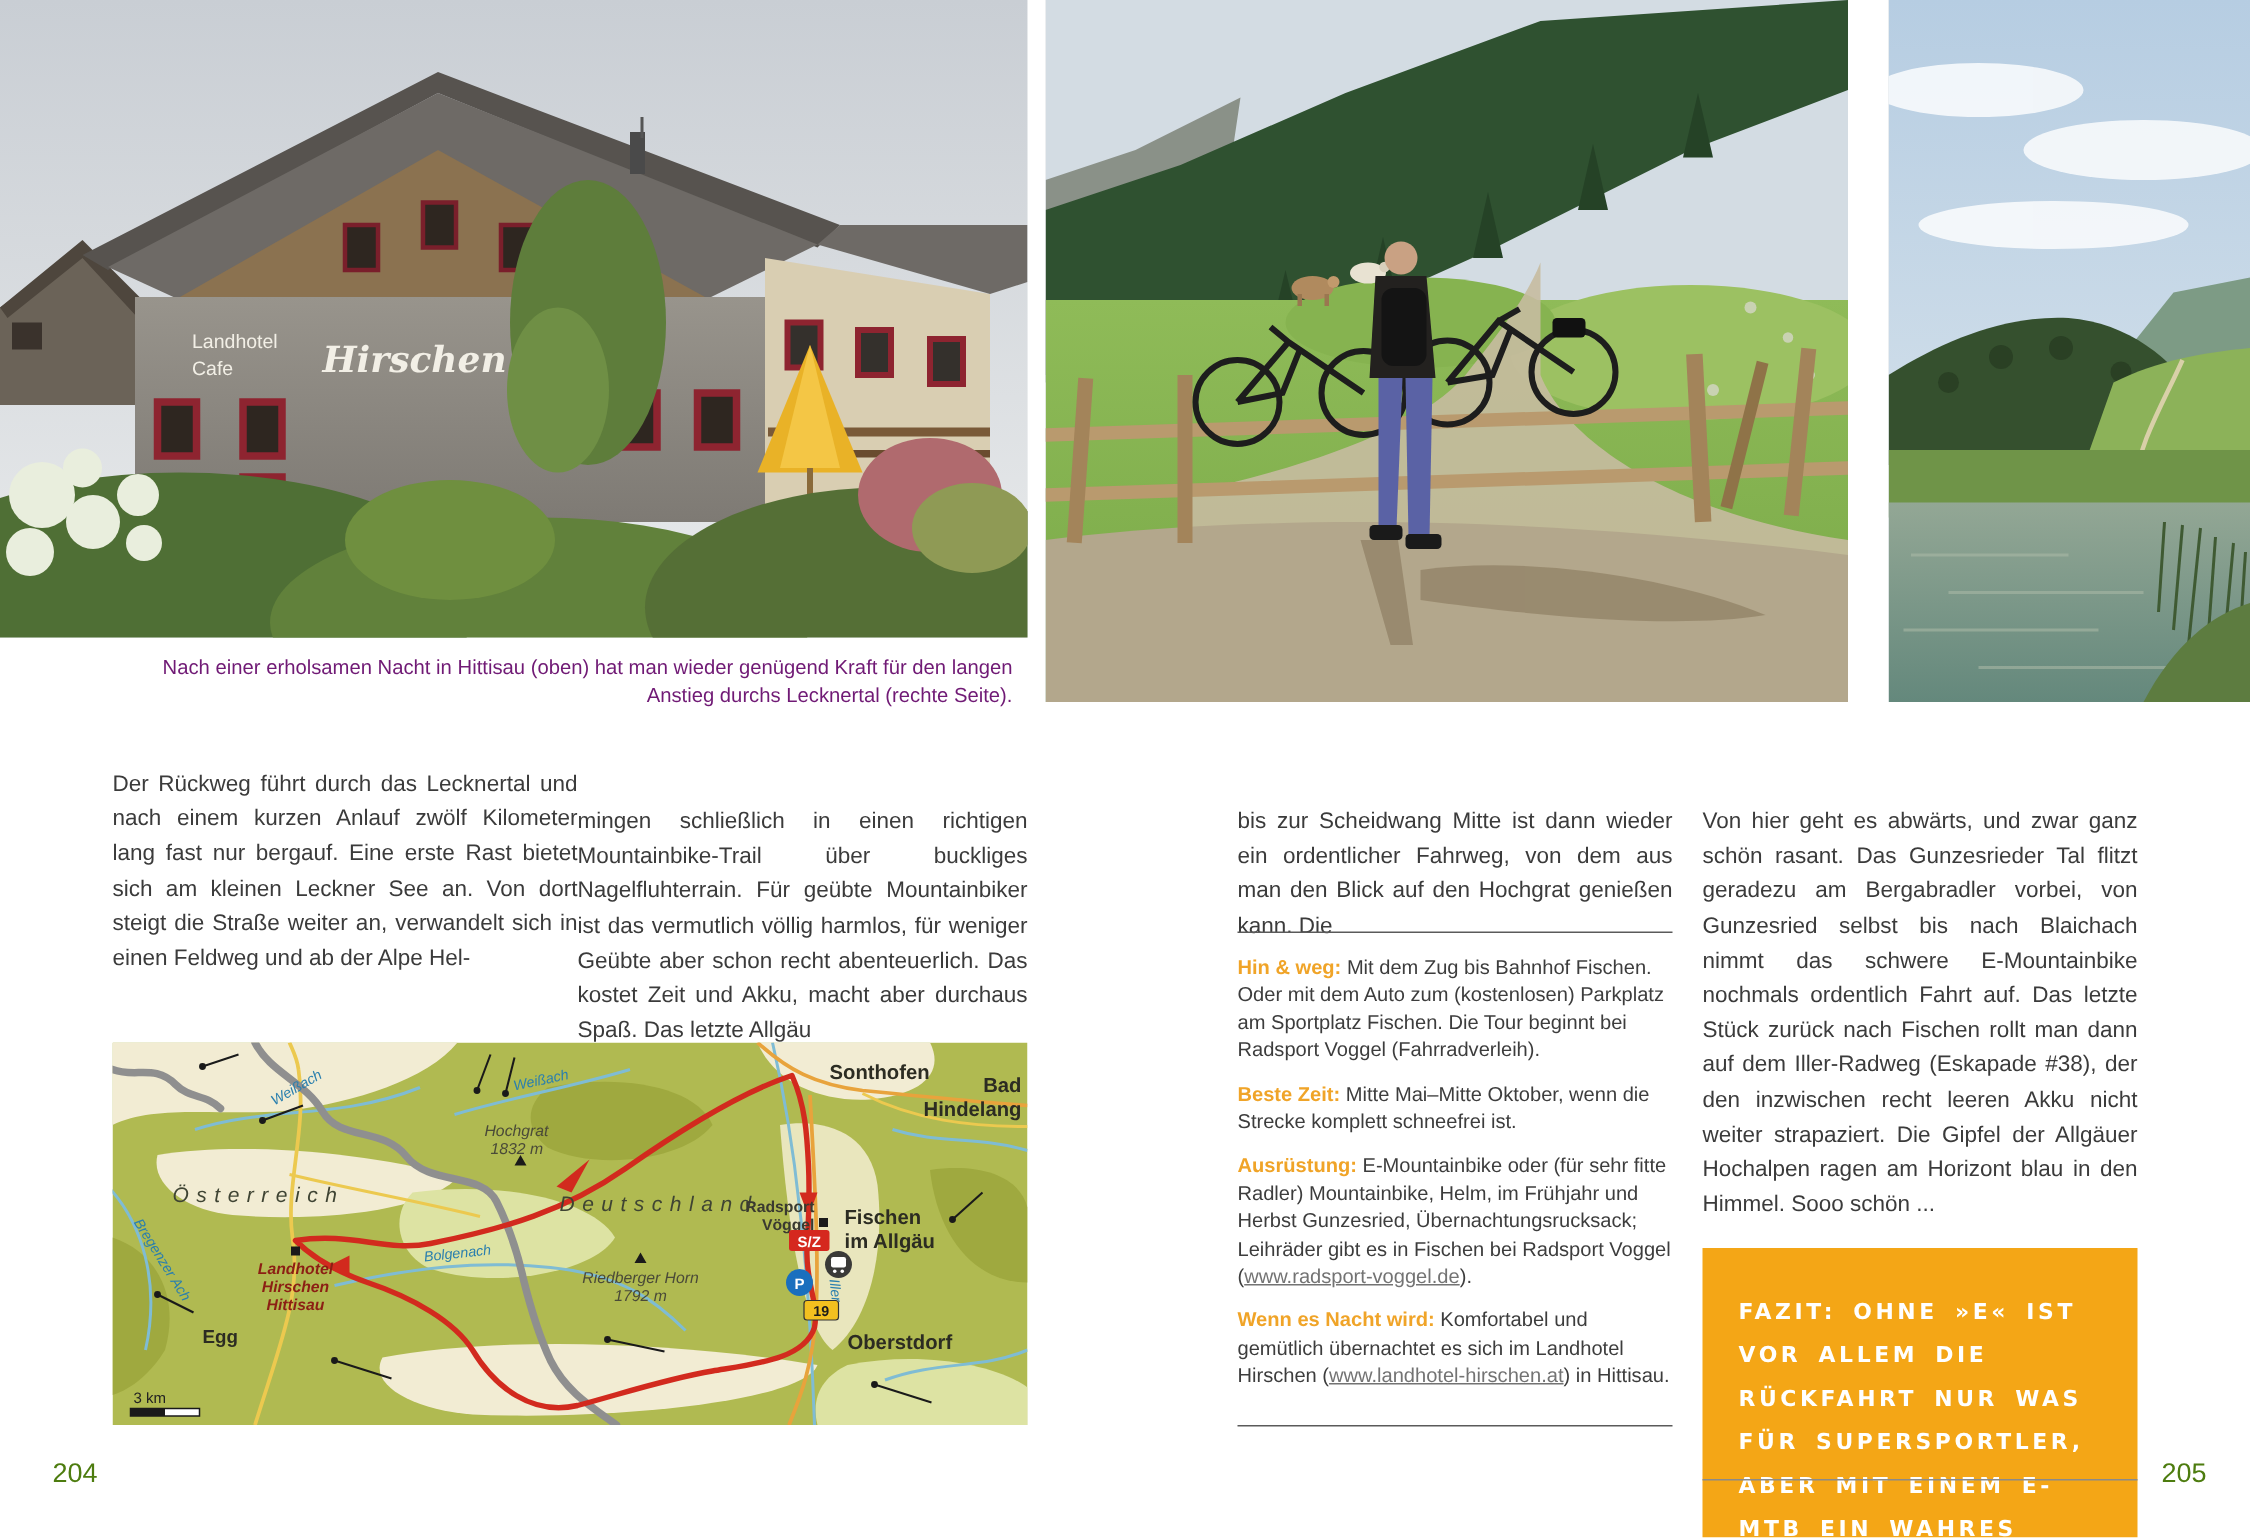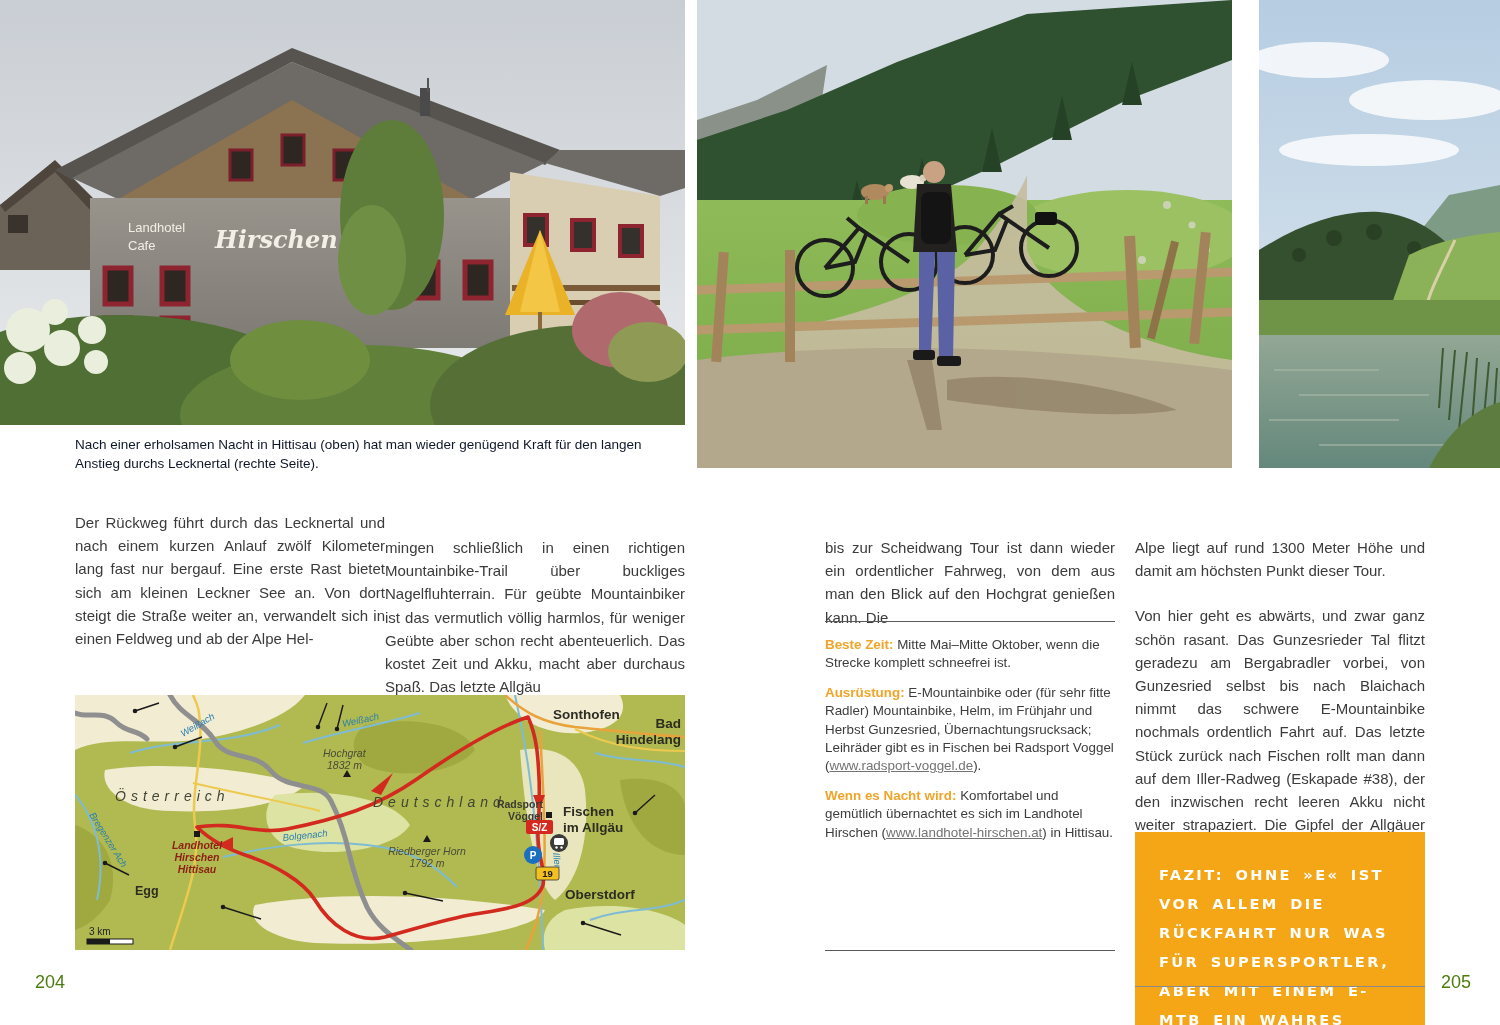--- a/index.html
+++ b/index.html
@@ -1,21 +1,21 @@
 <!DOCTYPE html>
 <html lang="de"><head>
 <meta charset="utf-8">
 <style>
   html,body{margin:0;padding:0;background:#ffffff;}
   .page{position:relative;width:1500px;height:1025px;background:#ffffff;overflow:hidden;
         font-family:"Liberation Sans",sans-serif;color:#3b3b3b;}
   .abs{position:absolute;}
   .photo{position:absolute;overflow:hidden;background:#dfe3e6;}
   .photo svg{display:block;}
-  .caption{position:absolute;font-size:13.5px;line-height:18.5px;color:#0f172a;text-align:left;}
+  .caption{position:absolute;font-size:13.5px;line-height:18.5px;color:#701a75;text-align:right;}
   .bodycol{position:absolute;font-size:15px;line-height:23.2px;text-align:justify;color:#3b3b3b;}
   .bodycol p{margin:0 0 22px 0;}
   .rule{position:absolute;height:1px;background:#5a5a5a;}
   .infocol{position:absolute;font-size:13.4px;line-height:18.4px;color:#3d3d3d;text-align:left;}
   .infocol p{margin:0 0 11px 0;}
   .ilabel{color:#f0a428;font-weight:bold;}
   .ilink{color:#737373;text-decoration:underline;cursor:pointer;}
   .fazit{position:absolute;background:#f4a616;color:#ffffff;padding:28px 24px 20px 24px;
          font-weight:bold;text-transform:uppercase;letter-spacing:2.4px;word-spacing:4px;
          font-size:14.6px;line-height:29px;font-family:"DejaVu Sans",sans-serif;}
@@ -386,34 +386,34 @@
       </g>
 
       <g>
         <text class="m-scale" x="14" y="240">3 km</text>
         <rect x="12" y="244" width="46" height="5" fill="#ffffff" stroke="#1a1a1a" stroke-width="1"></rect>
         <rect x="12" y="244" width="23" height="5" fill="#1a1a1a"></rect>
       </g>
     </svg>
   </div>
 
-  <div class="bodycol" style="left:825px;top:536px;width:290px;">bis zur Scheidwang Tour ist dann wieder ein ordentlicher Fahrweg, von dem aus man den Blick auf den Hochgrat genießen kann. Die</div>
+  <div class="bodycol" style="left:825px;top:536px;width:290px;">bis zur Scheidwang Mitte ist dann wieder ein ordentlicher Fahrweg, von dem aus man den Blick auf den Hochgrat genießen kann. Die</div>
 
   <div class="rule" style="left:825px;top:621px;width:290px;"></div>
 
   <div class="infocol" style="left:825px;top:636px;width:292px;">
+    <p><span class="ilabel">Hin &amp; weg:</span> <span>Mit dem Zug bis Bahnhof Fischen. Oder mit dem Auto zum (kostenlosen) Parkplatz am Sportplatz Fischen. Die Tour beginnt bei Radsport Voggel (Fahrradverleih).</span></p>
     <p><span class="ilabel">Beste Zeit:</span> <span>Mitte Mai–Mitte Oktober, wenn die Strecke komplett schneefrei ist.</span></p>
     <p><span class="ilabel">Ausrüstung:</span> <span>E-Mountainbike oder (für sehr fitte Radler) Mountainbike, Helm, im Frühjahr und Herbst Gunzesried, Übernachtungsrucksack; Leihräder gibt es in Fischen bei Radsport Voggel (</span><a class="ilink">www.radsport-voggel.de</a><span>).</span></p>
     <p><span class="ilabel">Wenn es Nacht wird:</span> <span>Komfortabel und gemütlich übernachtet es sich im Landhotel Hirschen (</span><a class="ilink">www.landhotel-hirschen.at</a><span>) in Hittisau.</span></p>
   </div>
 
   <div class="rule" style="left:825px;top:950px;width:290px;"></div>
 
   <div class="bodycol" style="left:1135px;top:536px;width:290px;">
-    <p>Alpe liegt auf rund 1300 Meter Höhe und damit am höchsten Punkt dieser Tour.</p>
     <p>Von hier geht es abwärts, und zwar ganz schön rasant. Das Gunzesrieder Tal flitzt geradezu am Bergabradler vorbei, von Gunzesried selbst bis nach Blaichach nimmt das schwere E-Mountainbike nochmals ordentlich Fahrt auf. Das letzte Stück zurück nach Fischen rollt man dann auf dem Iller-Radweg (Eskapade #38), der den inzwischen recht leeren Akku nicht weiter strapaziert. Die Gipfel der Allgäuer Hochalpen ragen am Horizont blau in den Himmel. Sooo schön ...</p>
   </div>
 
   <div class="fazit" style="left:1135px;top:832px;width:242px;min-height:82px;">
     <span>Fazit: Ohne »E« ist vor allem die Rückfahrt nur was für Supersportler, aber mit einem E-MTB ein wahres Alpenradelvergnügen!</span>
   </div>
 
   <div class="rule" style="left:1135px;top:986px;width:290px;background:#8a8a8a;"></div>
 
   <div class="pagenum" style="left:35px;top:972px;">204</div>

